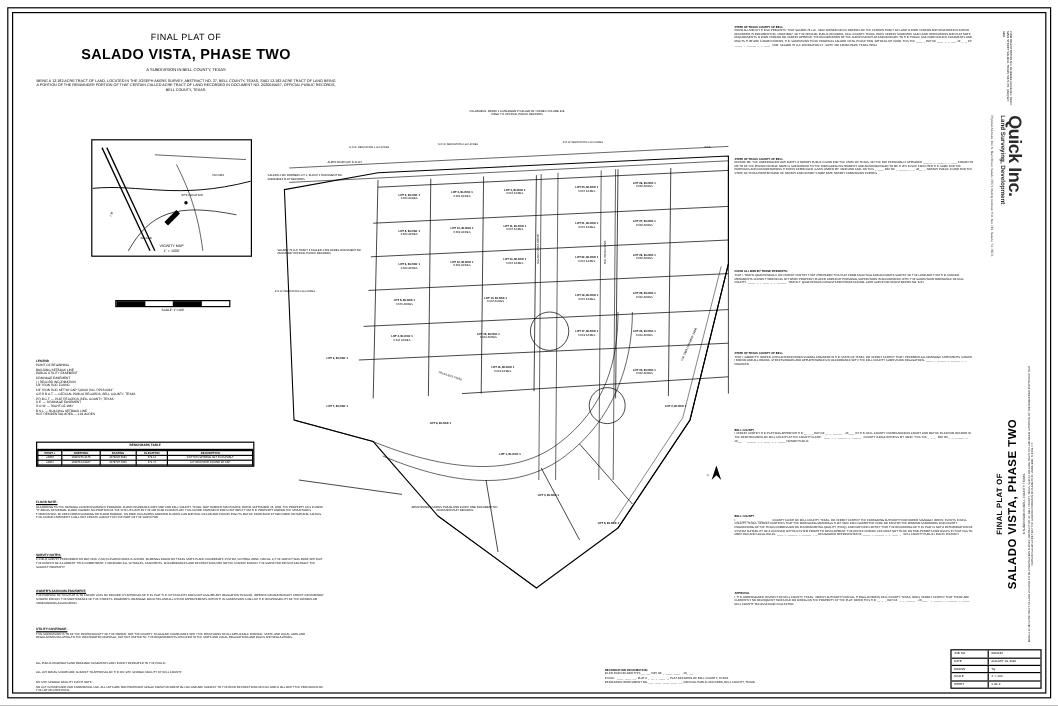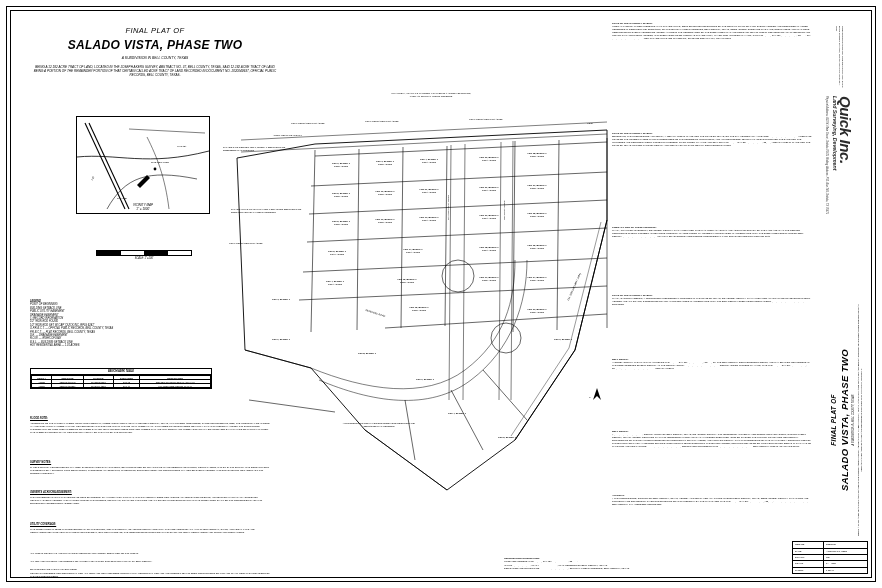--- a/index.html
+++ b/index.html
@@ -1,20 +1,19 @@
 <!DOCTYPE html>
 <html><head>
 <meta charset="utf-8">
 <style>
   html,body{margin:0;padding:0;background:#8d8d8d;}
   body{font-family:"Liberation Sans",sans-serif;}
   #sheet{
     position:relative;width:882px;height:588px;background:#ffffff;
     overflow:hidden;
-    font-style:italic;
   }
   .border-outer{position:absolute;left:6px;top:6px;right:6px;bottom:6px;border:1px solid #000;}
   .border-inner{position:absolute;left:10px;top:10px;right:10px;bottom:10px;border:1px solid #000;}
   .ttl{position:absolute;text-align:center;color:#000;}
   .bold{font-weight:bold;}
 
   
   #plat-title{left:30px;top:26px;width:250px;}
   #plat-title .l1{font-size:7.5px;letter-spacing:.4px;}
   #plat-title .l2{font-size:12px;font-weight:bold;letter-spacing:.3px;margin-top:3px;}

